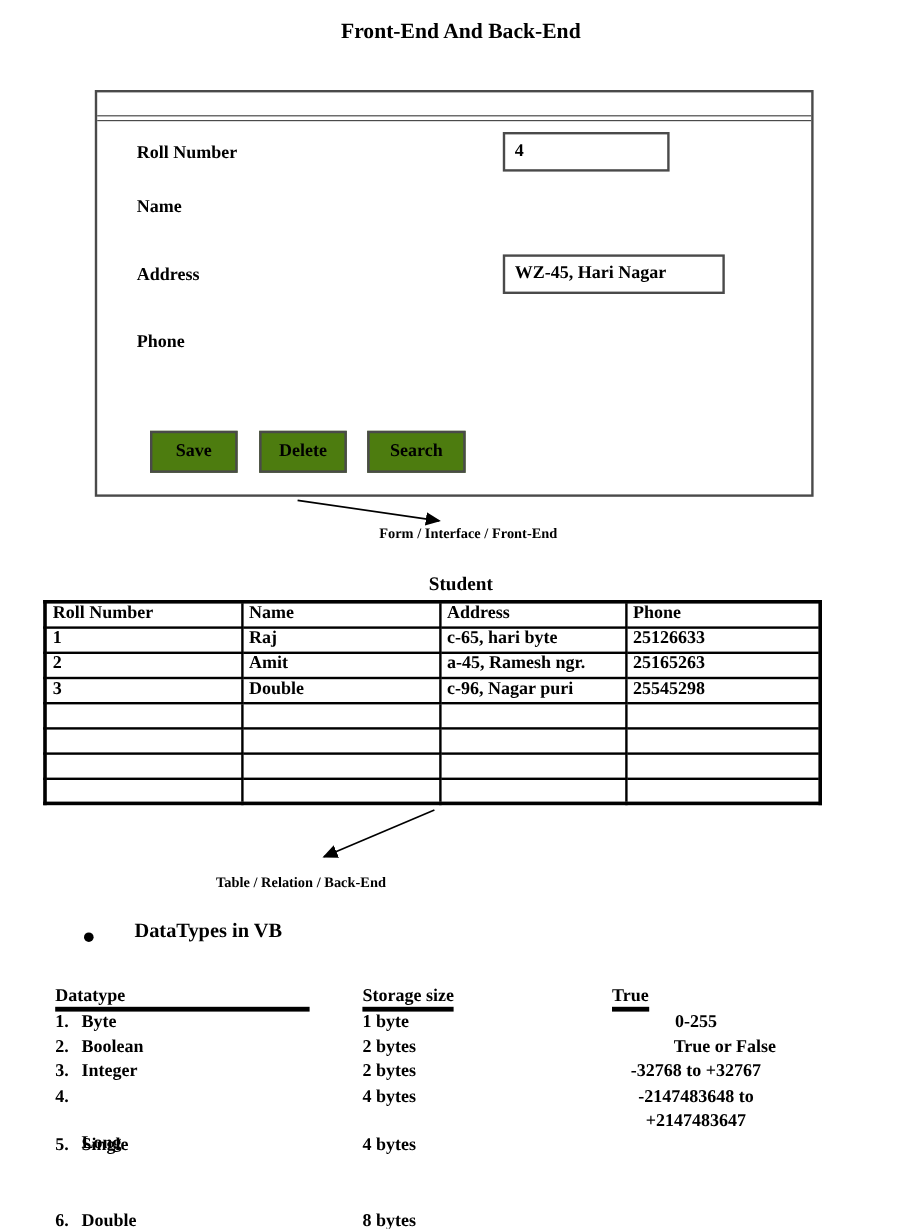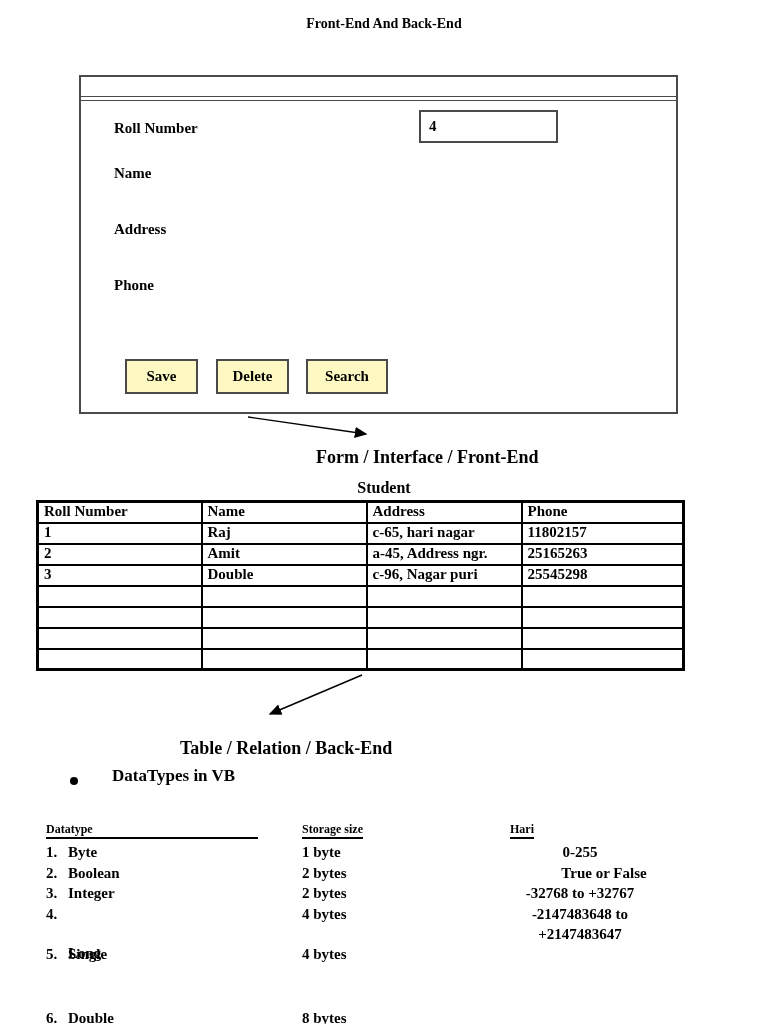--- a/index.html
+++ b/index.html
@@ -10,21 +10,21 @@
     background: #ffffff;
     color: #000000;
     font-family: "Liberation Serif", serif;
     font-weight: 700;
   }
   .abs { position: absolute; }
 
   
   .doc-title {
     top: 16px; left: 0; width: 768px;
-    text-align: center; font-size: 14px;
+    text-align: center; font-size: 18px;
   }
 
   
   .form-window {
     left: 79px; top: 75px; width: 599px; height: 339px;
     border: 2px solid #4a4a4a; background: #fff;
   }
   .form-titlebar {
     position: absolute; top: 0; left: 0; right: 0; height: 20px;
     border-bottom: 1px solid #4a4a4a;
@@ -36,62 +36,63 @@
   .f-label { position: absolute; left: 33px; font-size: 15px; }
   .f-input {
     position: absolute; left: 338px; width: 139px; height: 33px;
     border: 2px solid #4a4a4a; background: #fff;
     font-family: "Liberation Serif", serif; font-weight: 700; font-size: 15px;
     padding: 0 8px; color: #000;
   }
   .f-input.wide { width: 185px; }
   .f-btn {
     position: absolute; top: 282px; width: 73px; height: 35px;
-    border: 2px solid #4a4a4a; background: #fef9c3;
+    border: 2px solid #4a4a4a; background: #4d7c0f;
     font-family: "Liberation Serif", serif; font-weight: 700; font-size: 15px;
     color: #000; cursor: pointer;
   }
 
-  .caption { font-size: 18px; margin-top: 10px; }
+  .caption { font-size: 12px; }
 
   
   .student-heading { top: 479px; left: 0; width: 768px; text-align: center; font-size: 16px; }
   .student-table-wrap { left: 36px; top: 500px; }
   table.student {
     border-collapse: collapse; table-layout: fixed; width: 646px;
     border: 3px solid #000;
   }
   table.student td {
     border: 2px solid #000; height: 21px; padding: 0 2px 0 5px;
     font-size: 15px; font-weight: 700; line-height: 1.05;
     overflow: hidden; white-space: nowrap;
   }
 
   
-  .dt-header { font-size: 12px; border-bottom: 2px solid #000000; display: inline-block; }
+  .dt-header { font-size: 15px; border-bottom: 4px solid #000000; display: inline-block; }
   .dt-cell { font-size: 15px; }
   .dt-range { width: 250px; text-align: center; }
   .bullet-dot { width: 8px; height: 8px; border-radius: 50%; background: #000; }
   .bullet-text { font-size: 17px; }
 </style>
 </head>
 <body>
 
 <div class="abs doc-title">Front-End And Back-End</div>
 
 <div class="abs form-window">
   <div class="form-titlebar"></div>
   <div class="form-body-line"></div>
 
   <div class="f-label" style="top:43px">Roll Number</div>
   <input class="f-input" style="top: 33px;" value="4">
 
   <div class="f-label" style="top:88px">Name</div>
 
   <div class="f-label" style="top:144px">Address</div>
+  <input class="f-input wide" style="top: 135px;" value="WZ-45, Hari Nagar">
 
   <div class="f-label" style="top:200px">Phone</div>
 
   <button class="f-btn" style="left:44px">Save</button>
   <button class="f-btn" style="left:135px">Delete</button>
   <button class="f-btn" style="left:225px;width:82px">Search</button>
 </div>
 
 <svg class="abs" style="left:240px;top:411px" width="150" height="34">
   <defs>
@@ -115,27 +116,27 @@
     <tbody>
         <tr>
       <td>Roll Number</td>
       <td>Name</td>
       <td>Address</td>
       <td>Phone</td>
     </tr>
     <tr>
       <td>1</td>
       <td>Raj</td>
-      <td>c-65, hari nagar</td>
-      <td>11802157</td>
+      <td>c-65, hari byte</td>
+      <td>25126633</td>
     </tr>
     <tr>
       <td>2</td>
       <td>Amit</td>
-      <td>a-45, Address ngr.</td>
+      <td>a-45, Ramesh ngr.</td>
       <td>25165263</td>
     </tr>
     <tr>
       <td>3</td>
       <td>Double</td>
       <td>c-96, Nagar puri</td>
       <td>25545298</td>
     </tr>
     <tr>
       <td></td>
@@ -173,21 +174,21 @@
   </defs>
   <line x1="112" y1="5" x2="20" y2="44" stroke="#000" stroke-width="1.4" marker-end="url(#ah2)"></line>
 </svg>
 <div class="abs caption" style="left:180px;top:728px">Table / Relation / Back-End</div>
 
 <div class="abs bullet-dot" style="left:70px;top:777px"></div>
 <div class="abs bullet-text" style="left:112px;top:766px">DataTypes in VB</div>
 
 <div class="abs dt-header" style="left:46px;top:822px;width:212px">Datatype</div>
 <div class="abs dt-header" style="left:302px;top:822px">Storage size</div>
-<div class="abs dt-header" style="left:510px;top:822px">Hari</div>
+<div class="abs dt-header" style="left:510px;top:822px">True</div>
 
 <div class="abs dt-cell" style="left:46px;top:844px">1.</div>
 <div class="abs dt-cell" style="left:68px;top:844px">Byte</div>
 <div class="abs dt-cell" style="left:302px;top:844px">1 byte</div>
 <div class="abs dt-cell dt-range" style="left:455px;top:844px">0-255</div>
 
 <div class="abs dt-cell" style="left:46px;top:865px">2.</div>
 <div class="abs dt-cell" style="left:68px;top:865px">Boolean</div>
 <div class="abs dt-cell" style="left:302px;top:865px">2 bytes</div>
 <div class="abs dt-cell dt-range" style="left:479px;top:865px">True or False</div>

